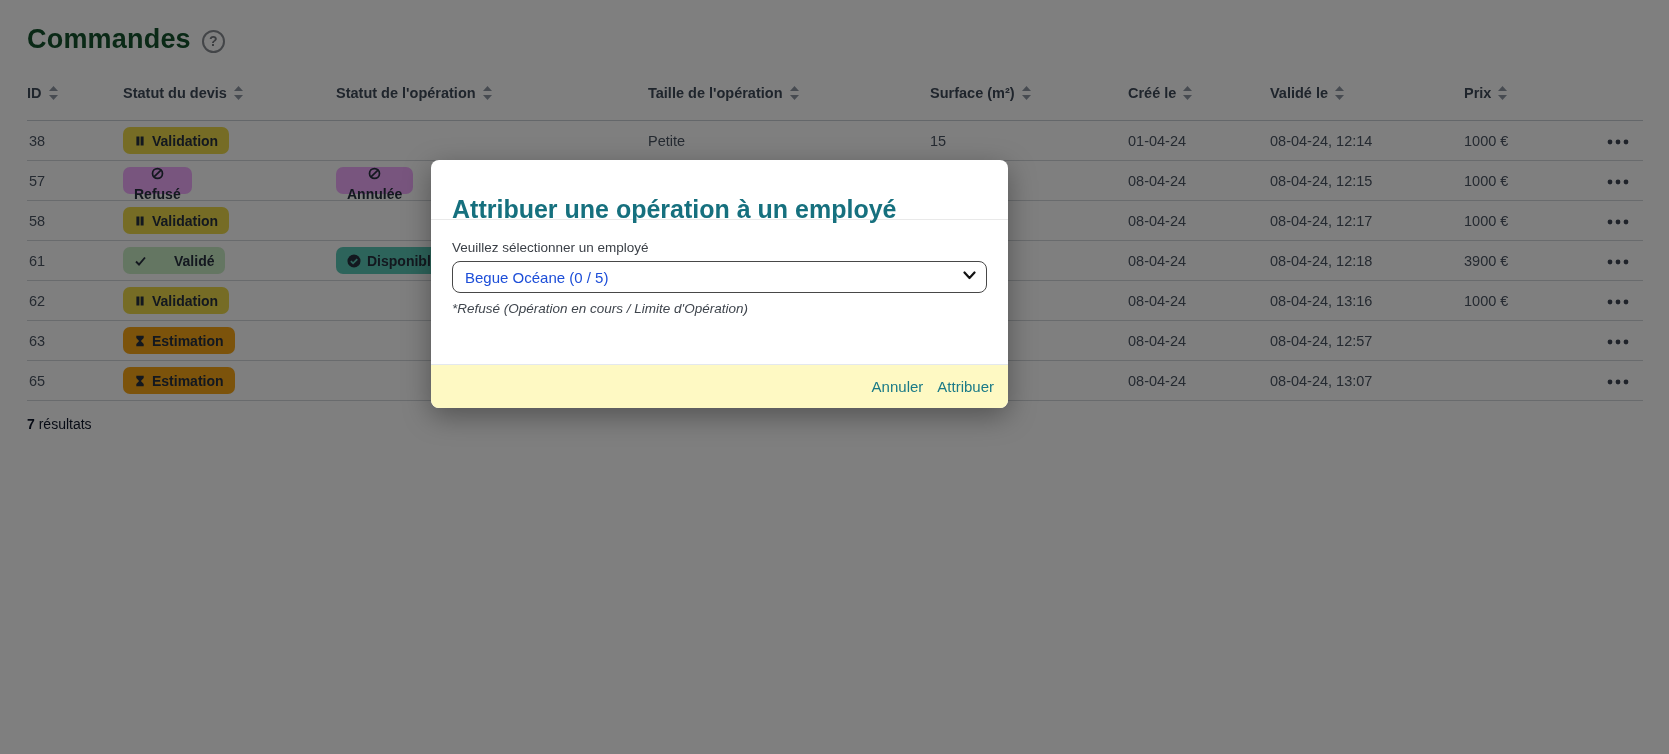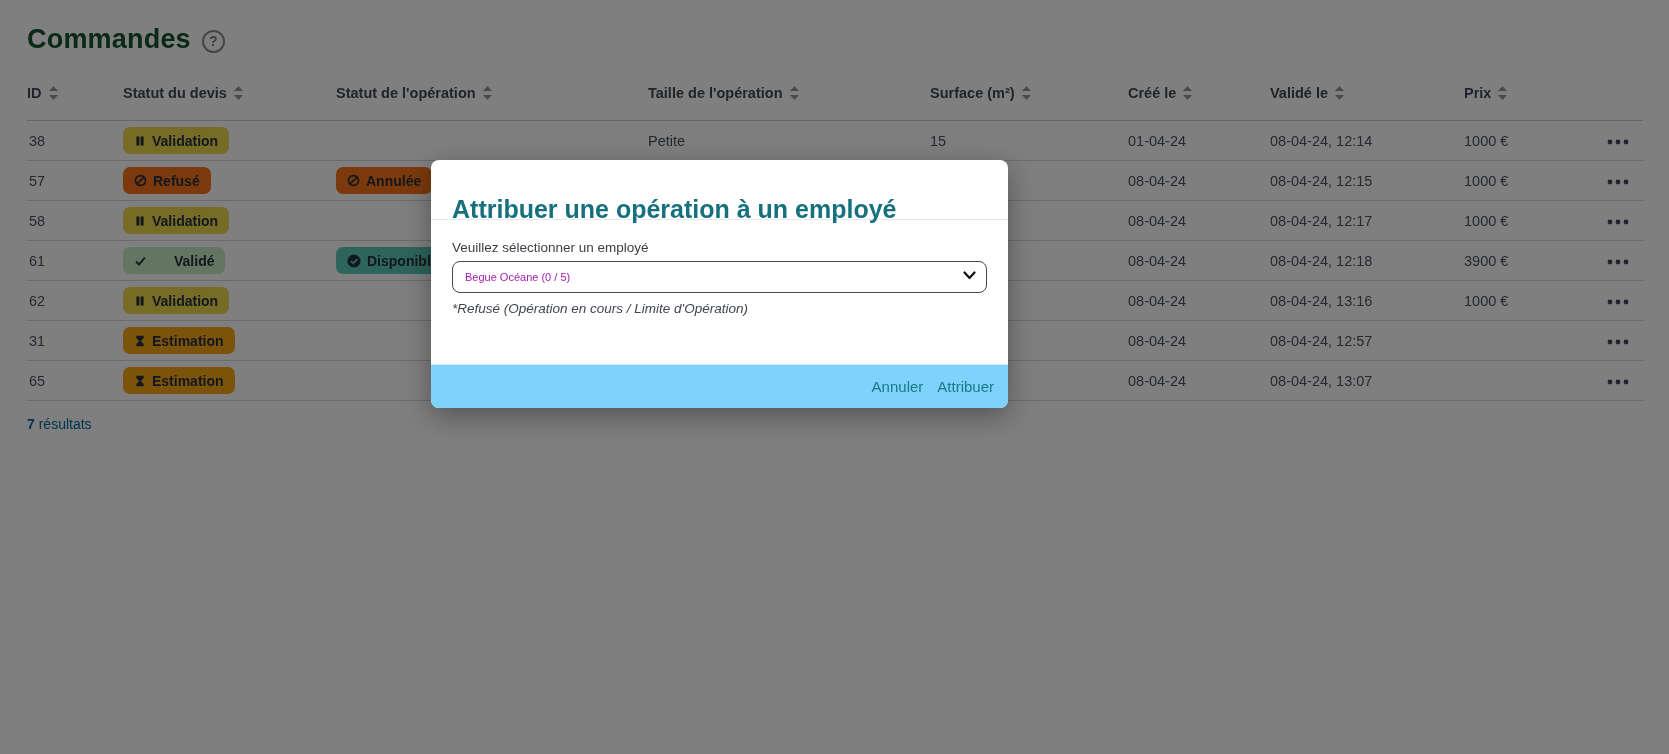--- a/index.html
+++ b/index.html
@@ -34,32 +34,32 @@
     padding: 6px 0 19px 0; border-bottom: 1px solid #c9ced4; cursor: pointer;
     white-space: nowrap;
   }
   thead th .hcell { display: inline-flex; align-items: center; gap: 7px; }
   .sort-icon { display: inline-block; }
   tbody td {
     height: 40px; font-size: 14.5px; color: #4a5462; vertical-align: middle;
     border-bottom: 1px solid #d3d7db; white-space: nowrap; overflow: hidden;
   }
   td.c-id-cell { padding-left: 2px; }
-  .results { margin-top: 15px; font-size: 14px; color: #0369a1; }
+  .results { margin-top: 15px; font-size: 14px; color: #0f172a; }
   .results b { font-weight: bold; }
 
   
   .badge {
     display: inline-flex; align-items: center; gap: 6px;
     height: 27px; padding: 0 11px; border-radius: 7px;
     font-size: 14px; font-weight: 600; color: #27303f;
   }
   .badge svg { flex: 0 0 auto; }
   .v-warning   { background: #ecd94a; }
-  .v-danger    { background: #f97316; }
+  .v-danger    { background: #f0abfc; flex-direction: column; }
   .v-success   { background: #c9ecc4; gap: 27px; }
   .v-teal      { background: #5bc9b6; }
   .v-estimation{ background: #f9a716; }
 
   .actions-btn {
     background: none; border: none; cursor: pointer; color: #3e4654;
     display: inline-flex; align-items: center; padding: 4px 2px;
   }
   td.c-actions-cell { text-align: right; padding-right: 12px; }
 
@@ -74,26 +74,26 @@
   }
   .modal-header { height: 40px; padding: 15px 21px 12px 21px; border-bottom: 1px solid #e9e9e9; margin-top: 20px; }
   .modal-title { font-size: 25px; font-weight: bold; color: #16707e; white-space: nowrap; }
   .modal-body { height: 144px; padding: 20px 21px 0 21px; }
   .field-label { font-size: 13.5px; color: #3a3f46; margin-bottom: 6px; }
   .select-wrap { position: relative; }
   select.employee-select {
     width: 100%; height: 32px; appearance: none; -webkit-appearance: none;
     border: 1px solid #474747; border-radius: 8px; background: #ffffff;
     font-family: "Liberation Sans", "DejaVu Sans", sans-serif;
-    font-size: 11px; color: #a21caf; padding: 0 30px 0 12px; cursor: pointer;
+    font-size: 15px; color: #1d4ed8; padding: 0 30px 0 12px; cursor: pointer;
   }
   .select-chevron { position: absolute; right: 11px; top: 10px; pointer-events: none; }
   .help-text { margin-top: 8px; font-size: 13.5px; font-style: italic; color: #3f454d; }
   .modal-footer {
-    height: 44px; background: #7dd3fc; border-top: 1px solid #e3e8ee;
+    height: 44px; background: #fef9c3; border-top: 1px solid #e3e8ee;
     border-radius: 0 0 8px 8px; display: flex; align-items: center;
     justify-content: flex-end; gap: 14px; padding: 0 14px;
   }
   .link-btn {
     background: none; border: none; cursor: pointer;
     color: #1a7a87; font-size: 15px;
     font-family: "Liberation Sans", "DejaVu Sans", sans-serif;
   }
 </style>
 </head>
@@ -328,21 +328,21 @@
         <svg width="22" height="6" viewBox="0 0 22 6" fill="currentColor">
                 <circle cx="3" cy="3" r="2.4"></circle>
                 <circle cx="11" cy="3" r="2.4"></circle>
                 <circle cx="19" cy="3" r="2.4"></circle>
               </svg>
       </button>
     </td>
   </tr>
 
   <tr>
-    <td class="c-id-cell">31</td>
+    <td class="c-id-cell">63</td>
     <td><span class="badge v-estimation">
               <span style="display: inline-flex;">
                 <svg width="12" height="12" viewBox="0 0 12 12" fill="currentColor">
                   <path d="M2.3 0.8 h7.4 v2.1 l-2.8 3.1 2.8 3.1 v2.1 H2.3 v-2.1 l2.8 -3.1 -2.8 -3.1 Z"></path>
                 </svg>
               </span>
               <span>Estimation</span>
             </span></td>
     <td></td>
     <td></td>

